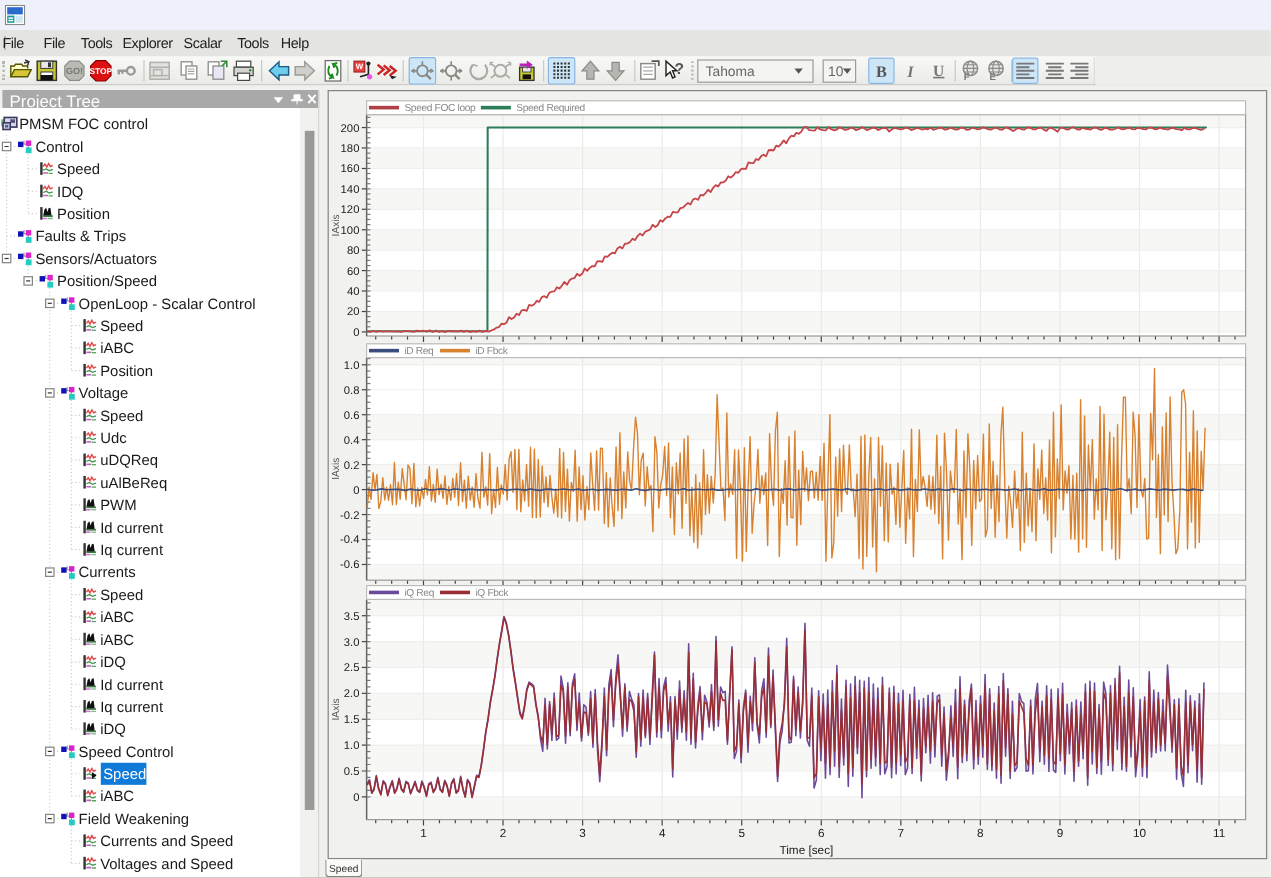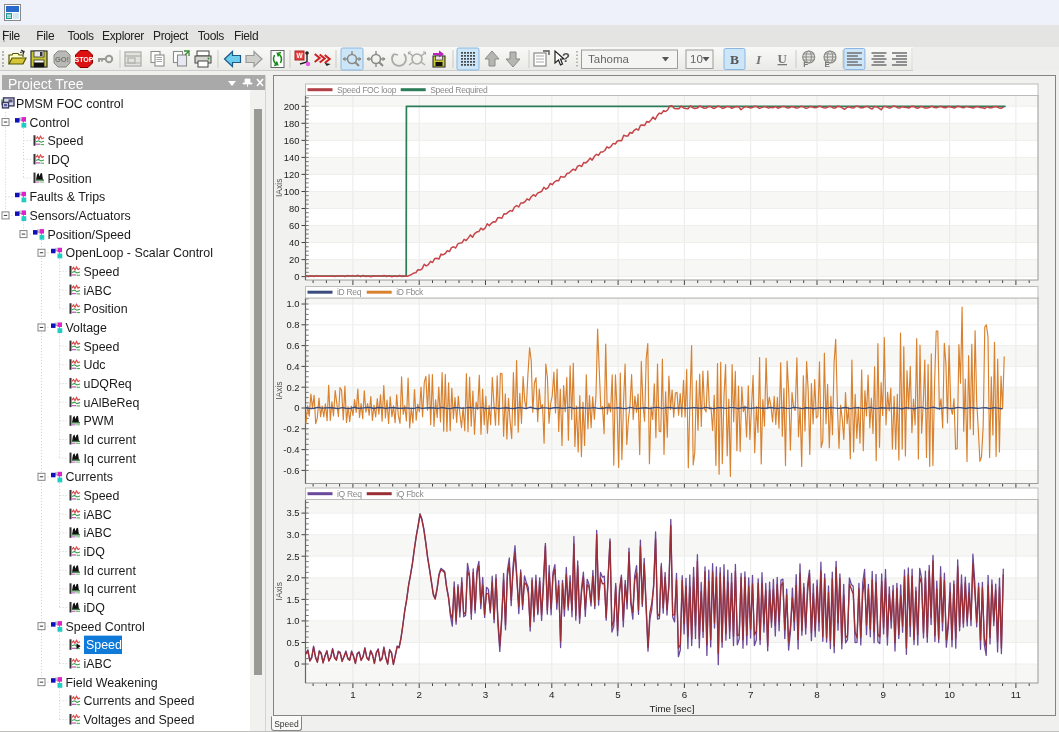--- a/index.html
+++ b/index.html
@@ -16,23 +16,23 @@
     <rect x="3" y="10.5" width="4" height="1.2" fill="#fff"></rect>
     <rect x="3" y="12.5" width="4" height="1.2" fill="#fff"></rect>
   </svg>
 
   <div style="position:absolute;left:0;top:25px;width:1059px;height:22px;background:#e4e4e2;font-size:12px;letter-spacing:-0.35px;color:#222">
     <div style="position:absolute;left:3px;top:5px;width:3px;height:12px;border-left:2px dotted #b5b5b1"></div>
     <span style="position:absolute;left:2px;top:4px">File</span>
       <span style="position:absolute;left:36.3px;top:4px">File</span>
       <span style="position:absolute;left:67.4px;top:4px">Tools</span>
       <span style="position:absolute;left:102px;top:4px">Explorer</span>
-      <span style="position:absolute;left:153px;top:4px">Project</span>
+      <span style="position:absolute;left:153px;top:4px">Scalar</span>
       <span style="position:absolute;left:197.7px;top:4px">Tools</span>
-      <span style="position:absolute;left:234px;top:4px">Field</span>
+      <span style="position:absolute;left:234px;top:4px">Help</span>
   </div>
 
   <div style="position:absolute;left:0;top:47px;width:1059px;height:24px;background:linear-gradient(#f9f9f7,#eaeae6);border-bottom:1px solid #ccccca"></div>
   <div style="position:absolute;left:2px;top:51px;width:3px;height:16px;border-left:2px dotted #b5b5b1"></div>
   <svg width="1059" height="72" viewBox="0 0 1059 72" style="position:absolute;left:0;top:0" font-family="Liberation Sans, sans-serif">
       <g transform="translate(17,59)">
         <path d="M-8 5 L-8 -4 L-5 -4 L-4 -5.5 L1 -5.5 L2 -4 L6 -4 L6 -2" fill="#ffffcc" stroke="#555500" stroke-width="1.2"></path>
 <path d="M-8 5 L-5 -1 L9 -1 L6 5 Z" fill="#d6c637" stroke="#555500" stroke-width="1.2"></path>
 <path d="M3 -6.5 L7 -7.5 L6 -4.5 M7 -7.5 L4 -9" fill="none" stroke="#333" stroke-width="1.2"></path>
       </g>

